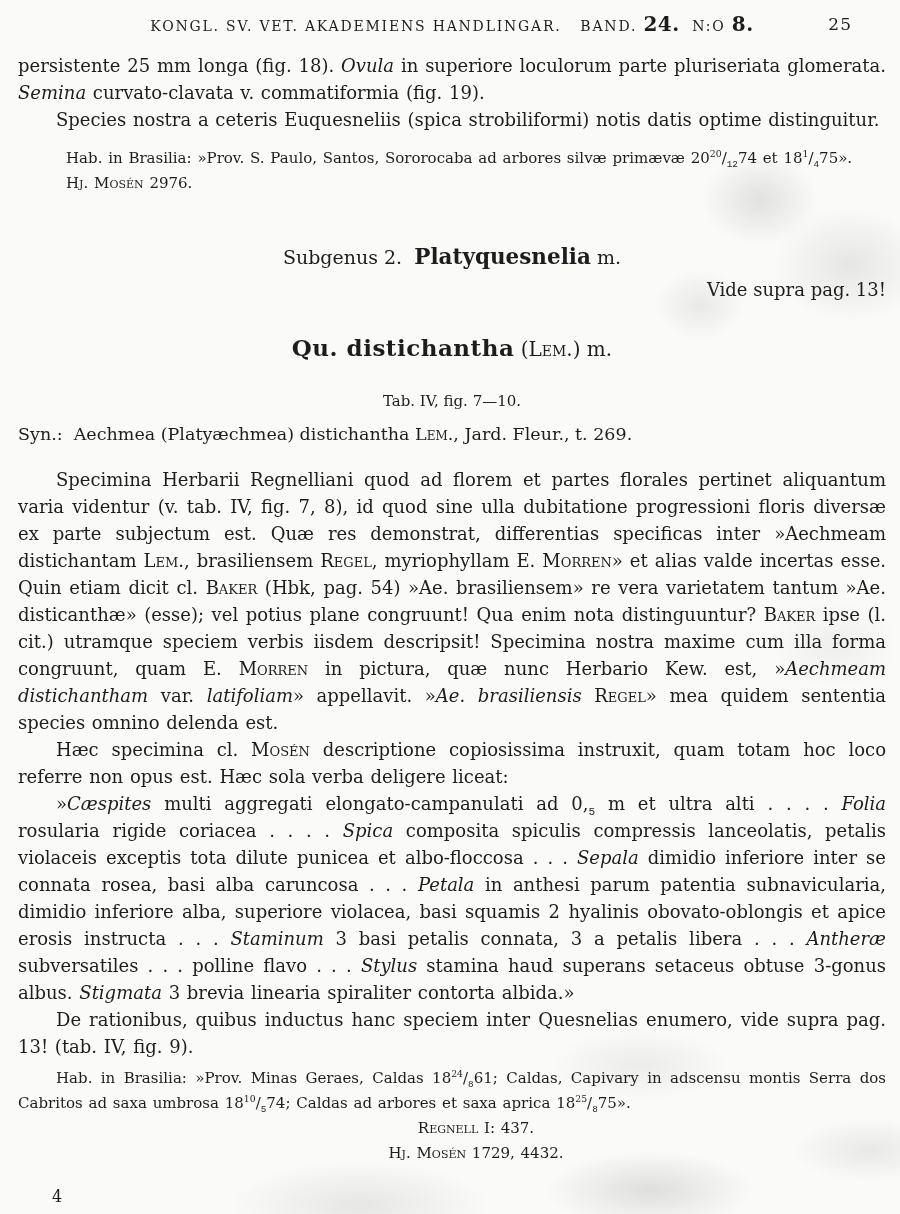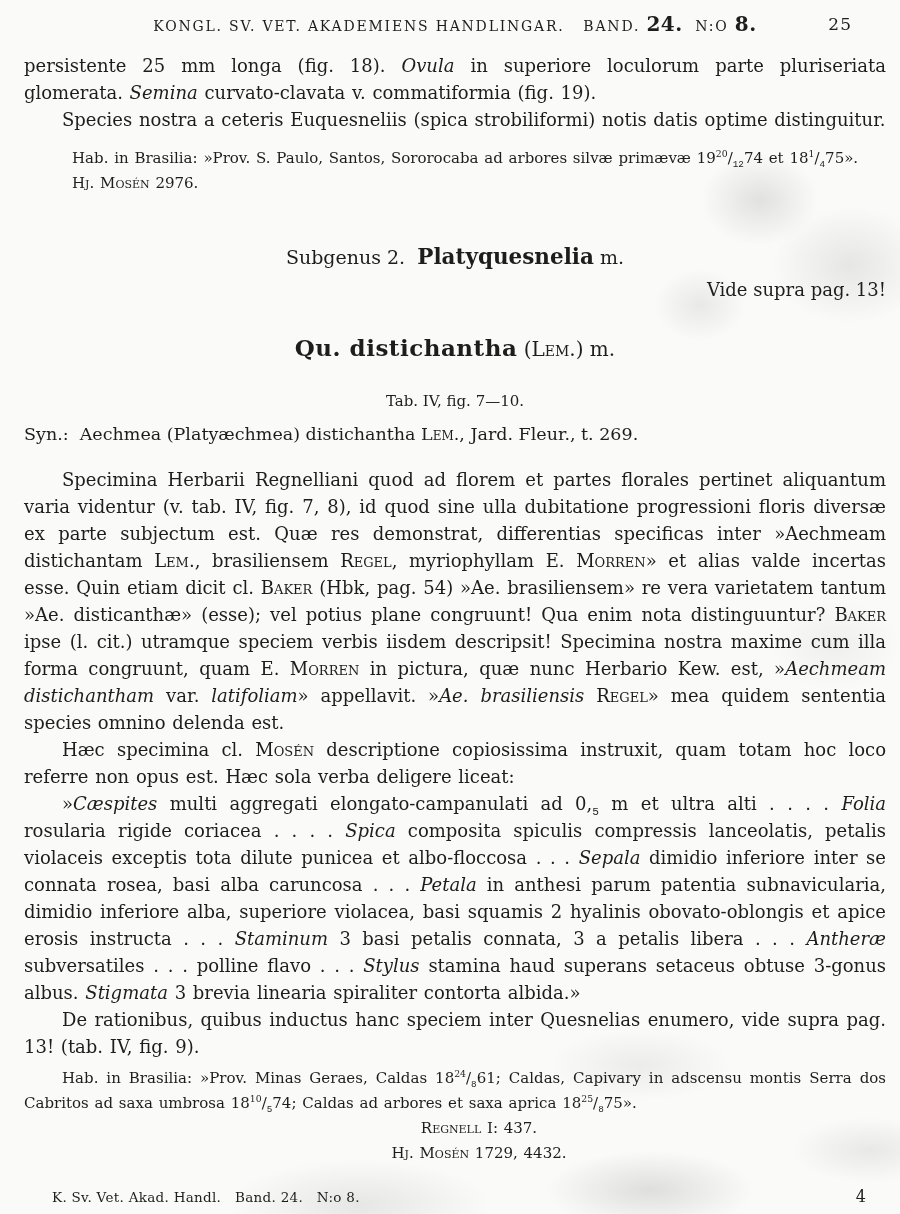--- a/index.html
+++ b/index.html
@@ -4,21 +4,21 @@
 <style>
   html,body{margin:0;padding:0;}
   body{
     width:900px;height:1214px;overflow:hidden;
     background:#f3f3f1;
     font-family:"DejaVu Serif","Liberation Serif",serif;
   }
   .page{
     position:relative;box-sizing:border-box;
     width:900px;height:1214px;
-    padding:12px 14px 0 24px;
+    padding:12px 14px 0 18px;
     color:#1d1d1d;
     background-color:#fafaf8;
     background-image:
       radial-gradient(ellipse 90px 70px at 760px 200px, rgba(160,160,160,0.28), transparent 65%),
       radial-gradient(ellipse 120px 90px at 850px 265px, rgba(170,170,170,0.25), transparent 65%),
       radial-gradient(ellipse 70px 55px at 700px 305px, rgba(170,170,170,0.22), transparent 65%),
       radial-gradient(ellipse 100px 70px at 835px 645px, rgba(180,180,180,0.16), transparent 65%),
       radial-gradient(ellipse 140px 55px at 640px 1065px, rgba(170,170,170,0.18), transparent 65%),
       radial-gradient(ellipse 160px 60px at 650px 1190px, rgba(150,150,150,0.28), transparent 65%),
       radial-gradient(ellipse 200px 70px at 360px 1205px, rgba(160,160,160,0.22), transparent 65%),
@@ -63,36 +63,35 @@
 <div class="page">
 
   <div class="hdr">
     <span><span class="seg-ls">KONGL. SV. VET. AKADEMIENS HANDLINGAR.</span><span class="seg-ls">&nbsp;&nbsp;&nbsp;BAND.&nbsp;</span><span class="seg-lg">24.</span><span class="seg-ls">&nbsp;&nbsp;N:O&nbsp;</span><span class="seg-lg">8.</span></span>
     <span class="hdr-page-num">25</span>
   </div>
 
   <p class="p p-first"><span>persistente 25 mm longa (fig. 18). </span><span class="seg-i">Ovula</span><span> in superiore loculorum parte pluriseriata glomerata. </span><span class="seg-i">Semina</span><span> curvato-clavata v. commatiformia (fig. 19).</span></p>
   <p class="p ind"><span>Species nostra a ceteris Euquesneliis (spica strobiliformi) notis datis optime distinguitur.</span></p>
 
-  <p class="small hab1"><span>Hab. in Brasilia: »Prov. S. Paulo, Santos, Sororocaba ad arbores silvæ primævæ 19</span><span class="seg-sup">20</span><span>/</span><span class="seg-sub">12</span><span>74 et 18</span><span class="seg-sup">1</span><span>/</span><span class="seg-sub">4</span><span>75».</span><br><span class="seg-sc">Hj. Mosén</span><span> 2976.</span></p>
+  <p class="small hab1"><span>Hab. in Brasilia: »Prov. S. Paulo, Santos, Sororocaba ad arbores silvæ primævæ 20</span><span class="seg-sup">20</span><span>/</span><span class="seg-sub">12</span><span>74 et 18</span><span class="seg-sup">1</span><span>/</span><span class="seg-sub">4</span><span>75».</span><br><span class="seg-sc">Hj. Mosén</span><span> 2976.</span></p>
 
   <h2 class="h-subgenus"><span>Subgenus 2.&nbsp;&nbsp;</span><span class="seg-b">Platyquesnelia</span><span> m.</span></h2>
   <p class="p-vide"><span>Vide supra pag. 13!</span></p>
 
   <h1 class="h-species"><span class="seg-b">Qu. distichantha</span><span> (</span><span class="seg-sc">Lem.</span><span>) m.</span></h1>
   <p class="p-tab"><span>Tab. IV, fig. 7—10.</span></p>
   <p class="p-syn"><span>Syn.:&nbsp; Aechmea (Platyæchmea) distichantha </span><span class="seg-sc">Lem.</span><span>, Jard. Fleur., t. 269.</span></p>
 
   <p class="p ind p-main"><span>Specimina Herbarii Regnelliani quod ad florem et partes florales pertinet aliquantum varia videntur (v. tab. IV, fig. 7, 8), id quod sine ulla dubitatione progressioni floris diversæ ex parte subjectum est.  Quæ res demonstrat, differentias specificas inter »Aechmeam distichantam </span><span class="seg-sc">Lem.</span><span>, brasiliensem </span><span class="seg-sc">Regel</span><span>, myriophyllam E. </span><span class="seg-sc">Morren</span><span>» et alias valde incertas esse.  Quin etiam dicit cl. </span><span class="seg-sc">Baker</span><span> (Hbk, pag. 54) »Ae. brasiliensem» re vera varietatem tantum »Ae. disticanthæ» (esse); vel potius plane congruunt!  Qua enim nota distinguuntur? </span><span class="seg-sc">Baker</span><span> ipse (l. cit.) utramque speciem verbis iisdem descripsit!  Specimina nostra maxime cum illa forma congruunt, quam E. </span><span class="seg-sc">Morren</span><span> in pictura, quæ nunc Herbario Kew. est, »</span><span class="seg-i">Aechmeam distichantham</span><span> var. </span><span class="seg-i">latifoliam</span><span>» appellavit.  »</span><span class="seg-i">Ae. brasiliensis</span><span> </span><span class="seg-sc">Regel</span><span>» mea quidem sententia species omnino delenda est.</span></p>
   <p class="p ind"><span>Hæc specimina cl. </span><span class="seg-sc">Mosén</span><span> descriptione copiosissima instruxit, quam totam hoc loco referre non opus est.  Hæc sola verba deligere liceat:</span></p>
   <p class="p ind"><span>»</span><span class="seg-i">Cæspites</span><span> multi aggregati elongato-campanulati ad 0,</span><span class="seg-sub">5</span><span> m et ultra alti . . . . </span><span class="seg-i">Folia</span><span> rosularia rigide coriacea . . . . </span><span class="seg-i">Spica</span><span> composita spiculis compressis lanceolatis, petalis violaceis exceptis tota dilute punicea et albo-floccosa . . . </span><span class="seg-i">Sepala</span><span> dimidio inferiore inter se connata rosea, basi alba caruncosa . . . </span><span class="seg-i">Petala</span><span> in anthesi parum patentia subnavicularia, dimidio inferiore alba, superiore violacea, basi squamis 2 hyalinis obovato-oblongis et apice erosis instructa . . . </span><span class="seg-i">Staminum</span><span> 3 basi petalis connata, 3 a petalis libera . . . </span><span class="seg-i">Antheræ</span><span> subversatiles . . . polline flavo . . . </span><span class="seg-i">Stylus</span><span> stamina haud superans setaceus obtuse 3-gonus albus.  </span><span class="seg-i">Stigmata</span><span> 3 brevia linearia spiraliter contorta albida.»</span></p>
   <p class="p ind"><span>De rationibus, quibus inductus hanc speciem inter Quesnelias enumero, vide supra pag. 13! (tab. IV, fig. 9).</span></p>
 
   <p class="small hab2"><span>Hab. in Brasilia: »Prov. Minas Geraes, Caldas 18</span><span class="seg-sup">24</span><span>/</span><span class="seg-sub">8</span><span>61; Caldas, Capivary in adscensu montis Serra dos Cabritos ad saxa umbrosa 18</span><span class="seg-sup">10</span><span>/</span><span class="seg-sub">5</span><span>74; Caldas ad arbores et saxa aprica 18</span><span class="seg-sup">25</span><span>/</span><span class="seg-sub">8</span><span>75».</span></p>
   <p class="small p-ref"><span class="seg-sc">Regnell</span><span> I: 437.</span></p>
   <p class="small p-ref"><span class="seg-sc">Hj. Mosén</span><span> 1729, 4432.</span></p>
 
   <div class="footer">
-    <span class="footer-left">K. Sv. Vet. Akad. Handl.&nbsp;&nbsp;&nbsp;Band. 24.&nbsp;&nbsp;&nbsp;N:o 8.</span>
     <span class="footer-right">4</span>
   </div>
 
 </div>
 
 </body></html>

